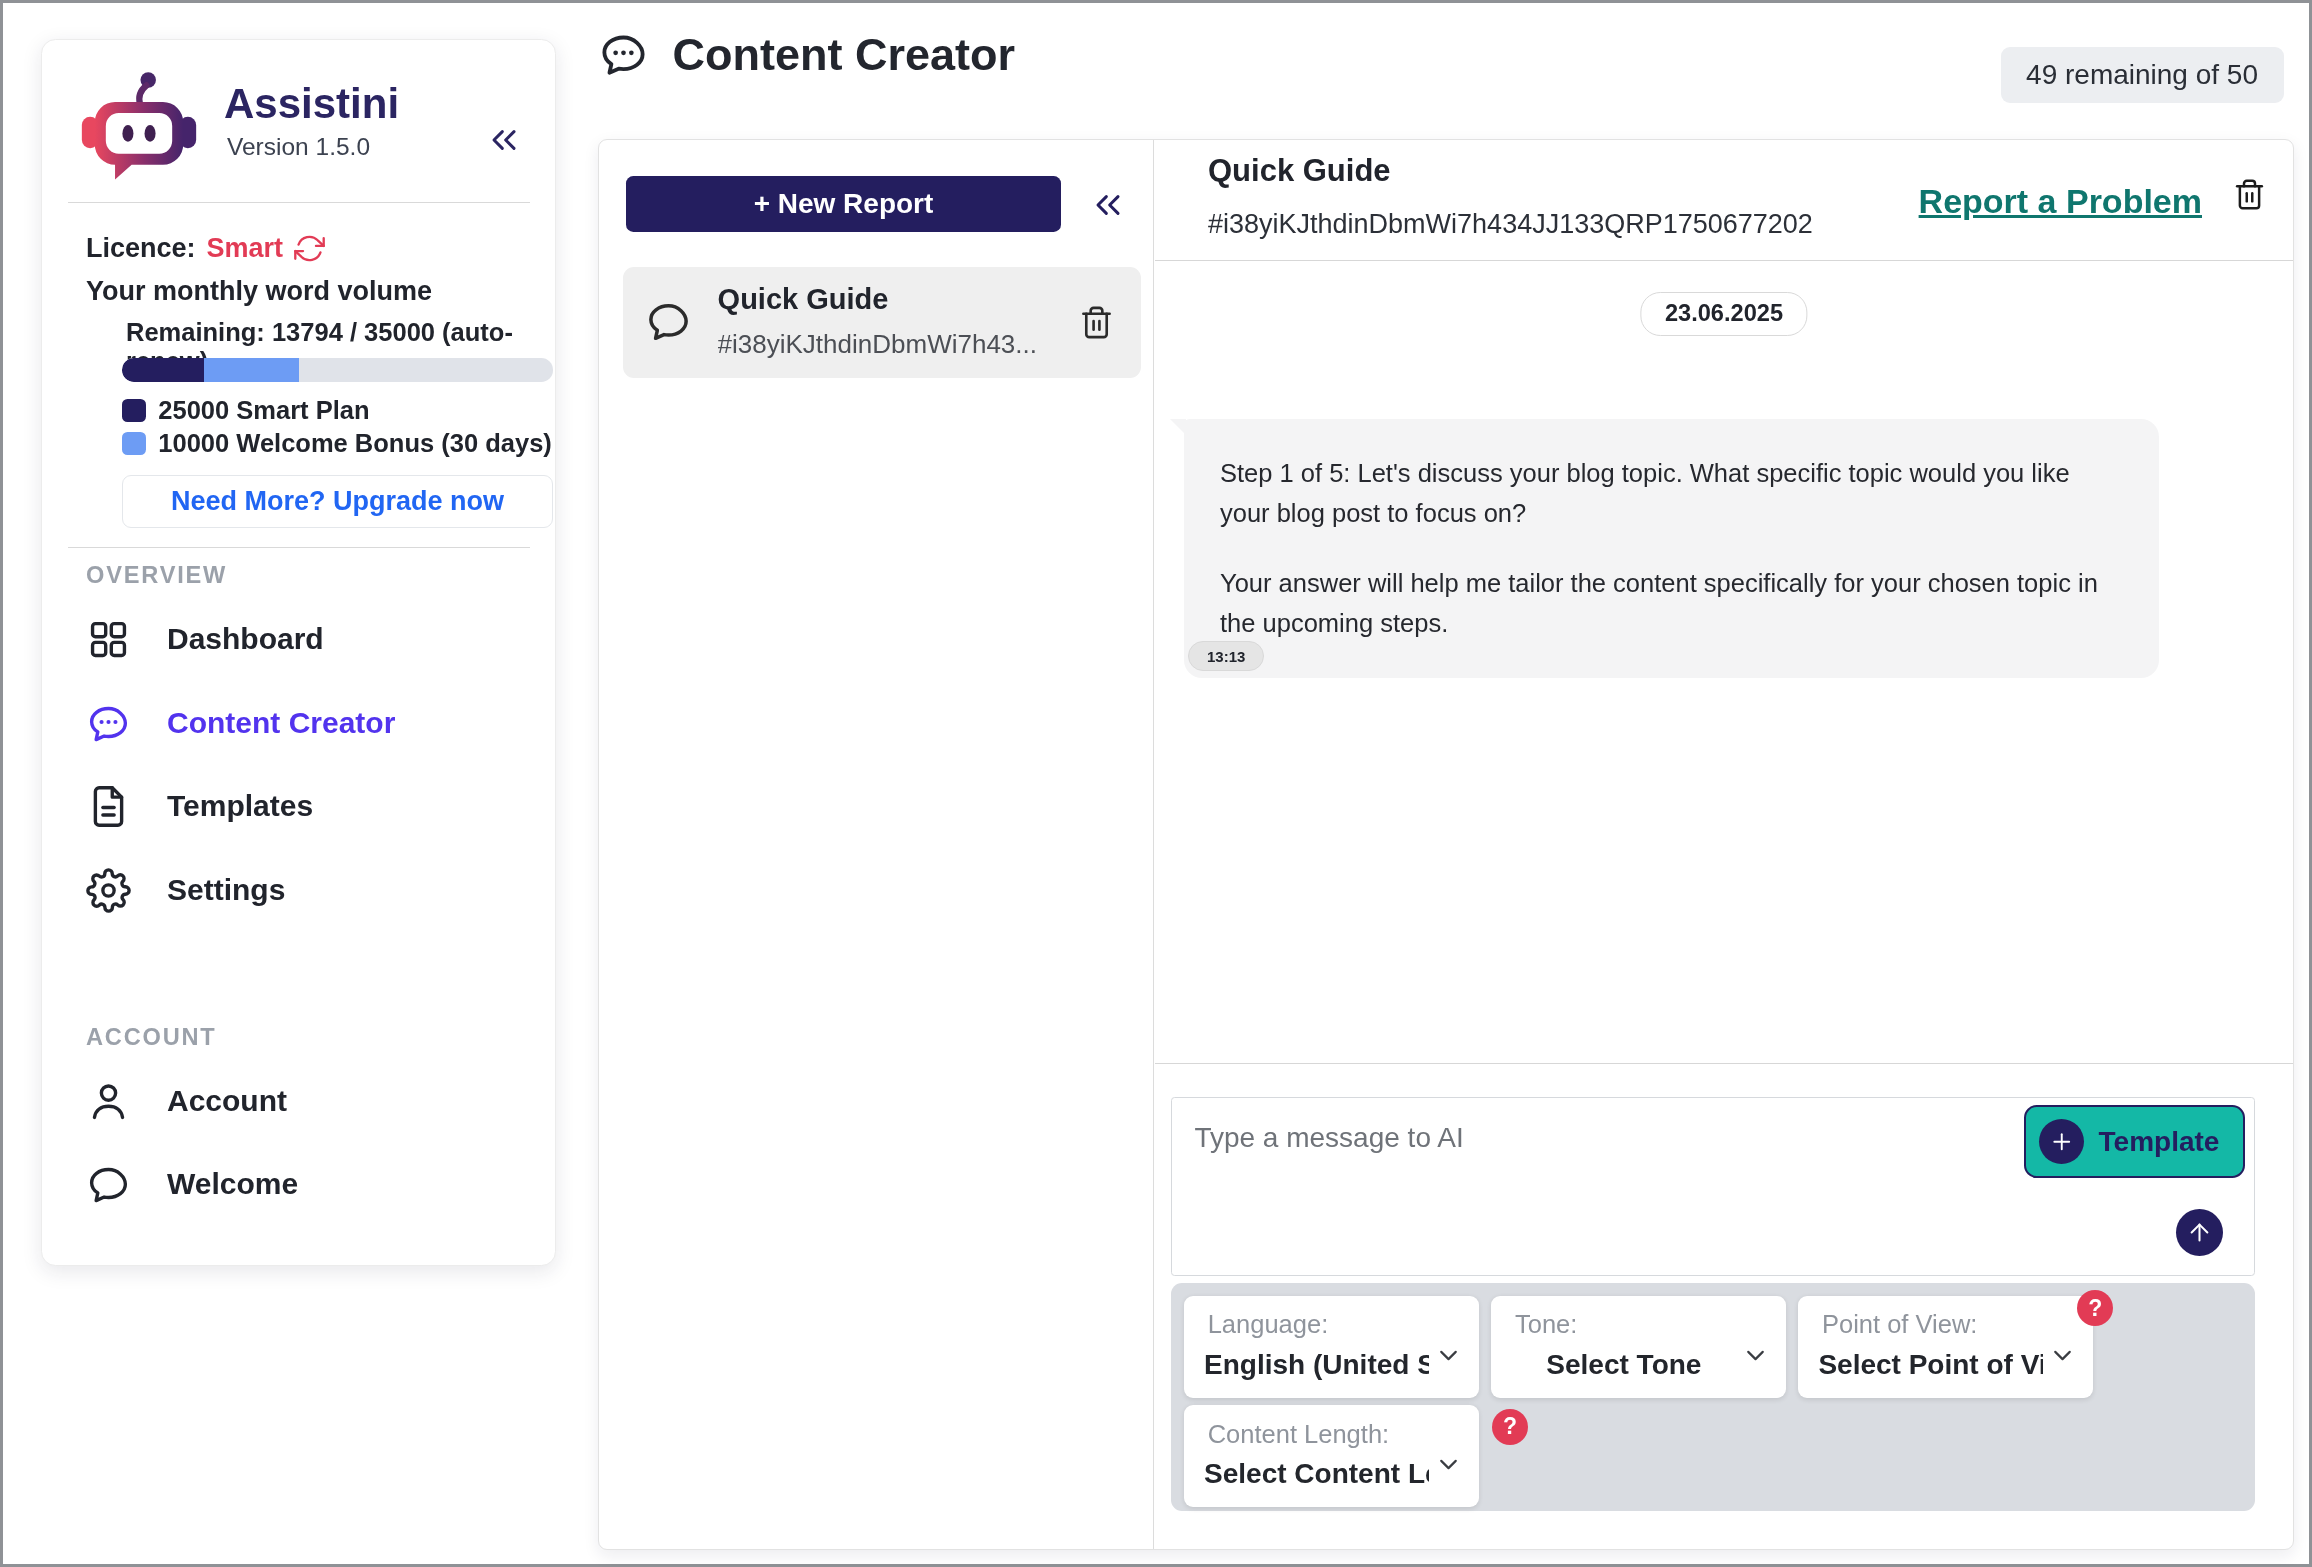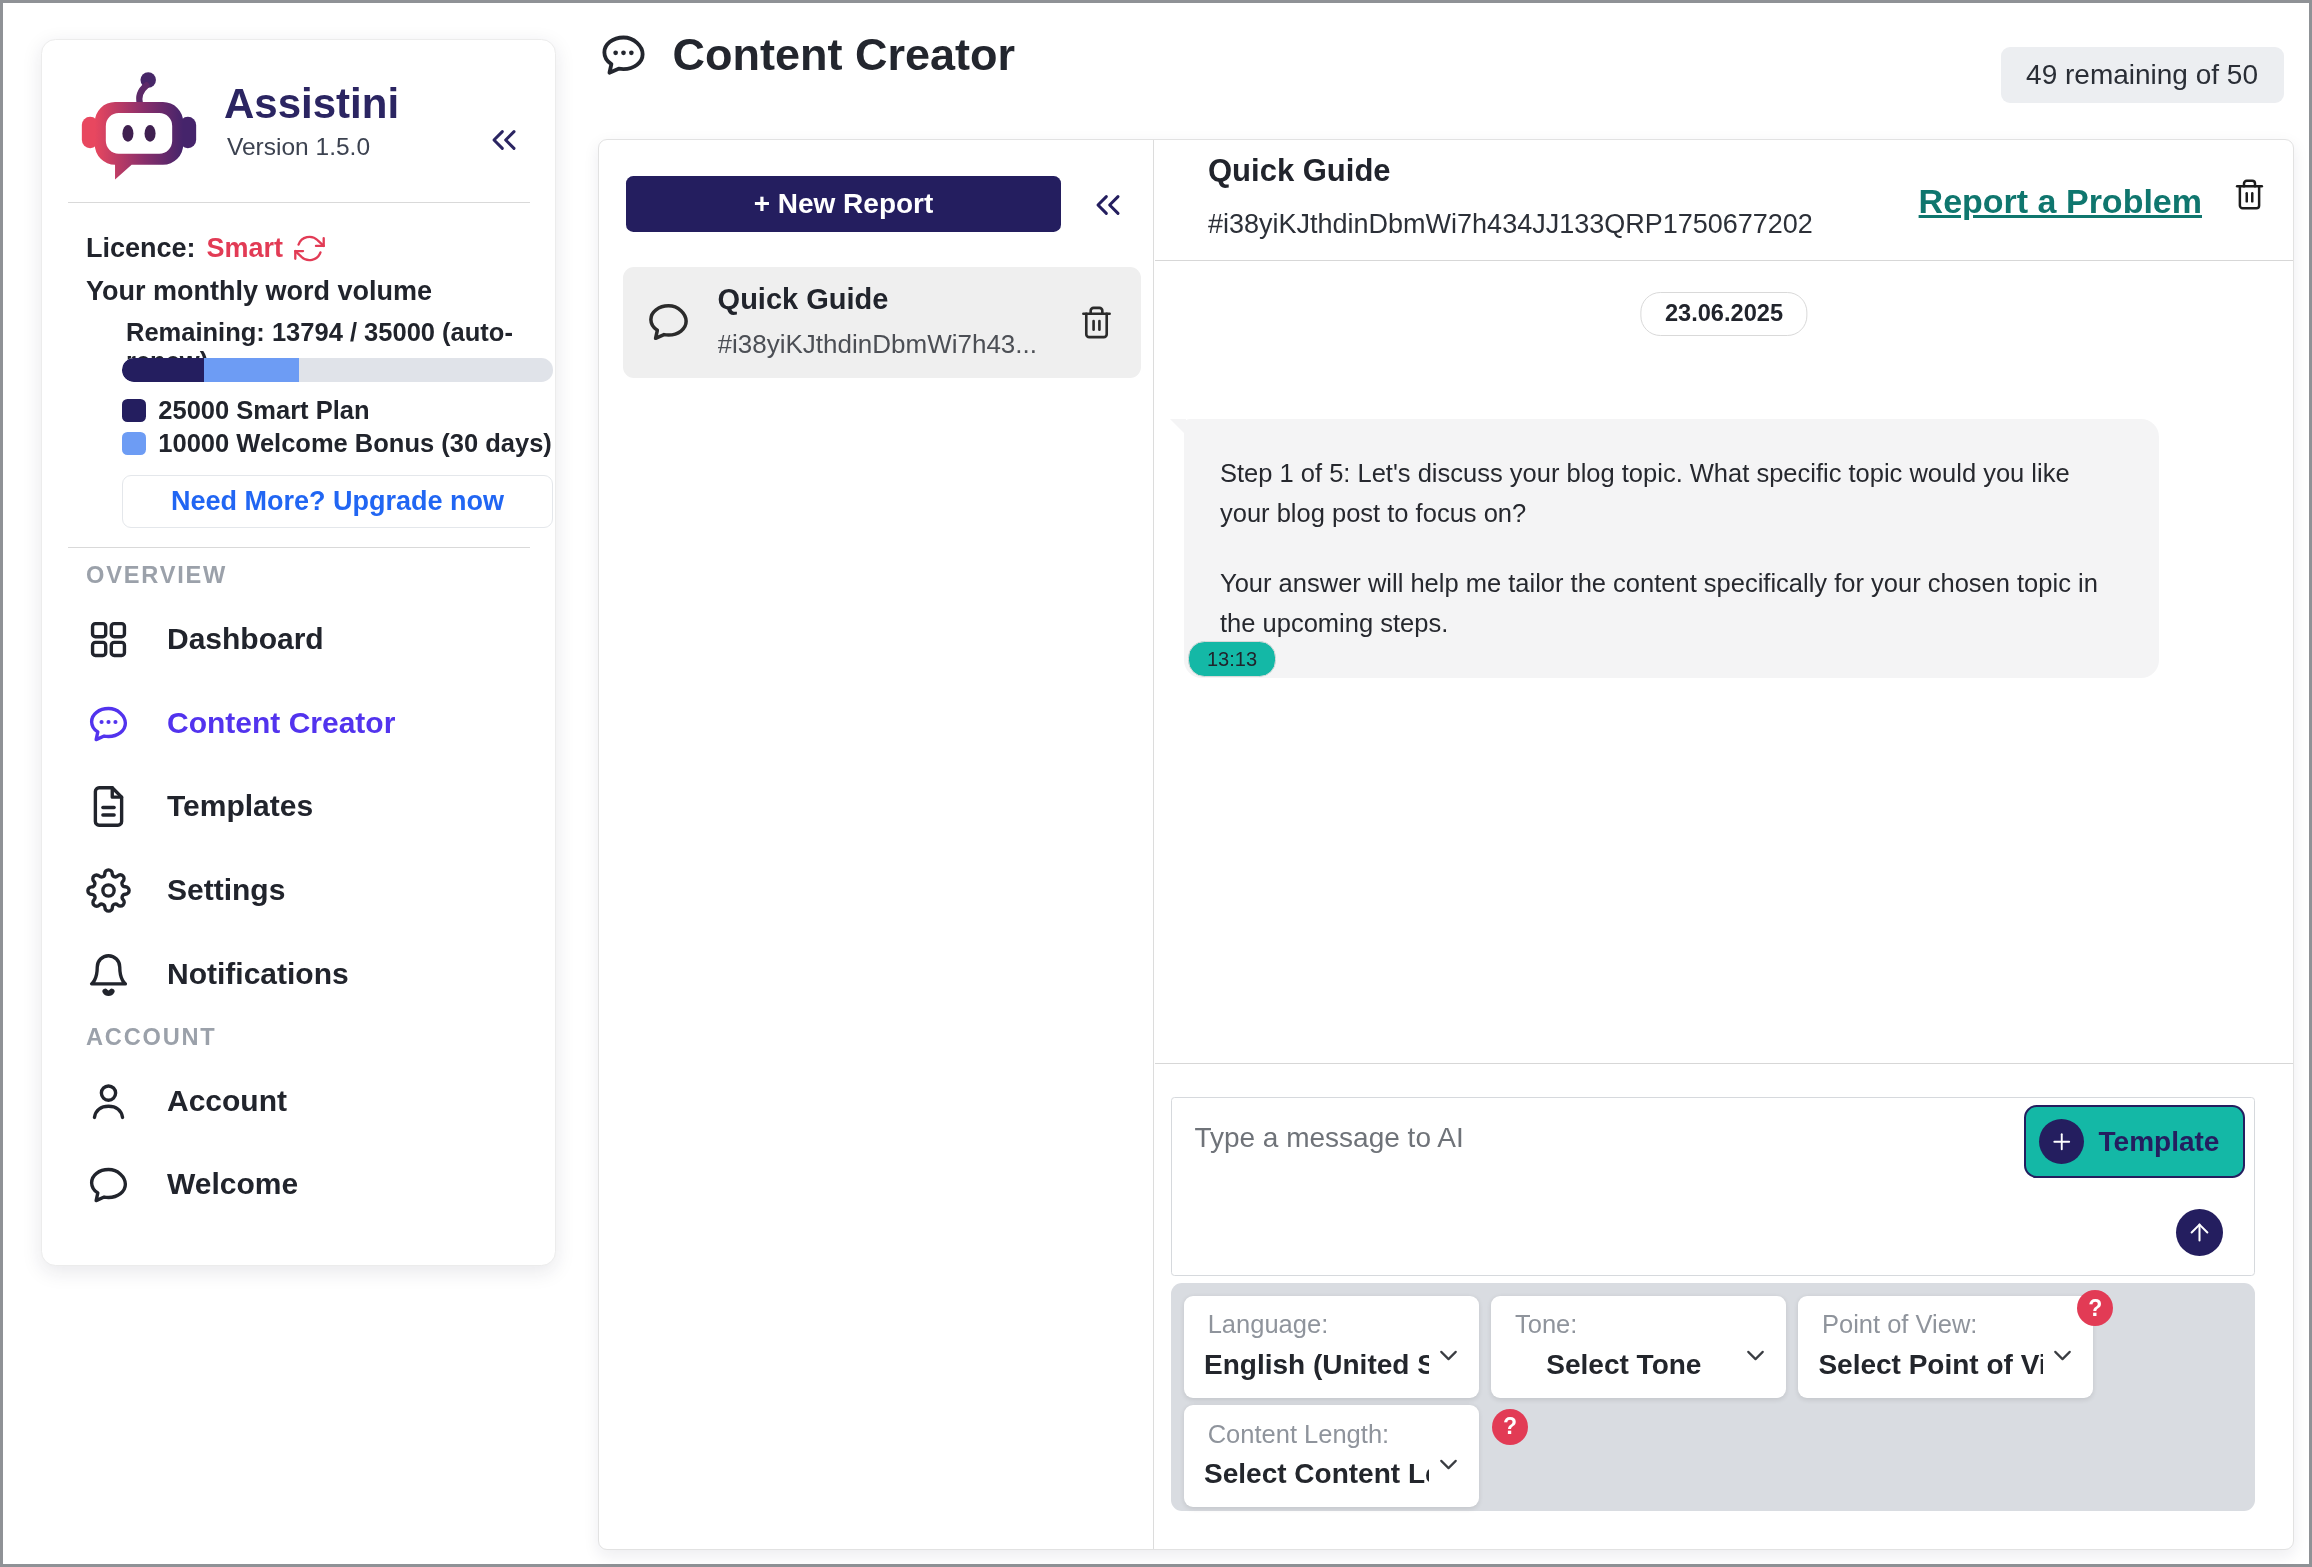--- a/index.html
+++ b/index.html
@@ -68,22 +68,22 @@
                  text-decoration:underline; cursor:pointer; }
   .hdr-trash { position:absolute; right:27px; top:38px; width:33px; height:33px; color:#1c1c1c; cursor:pointer; }
   .messages { position:absolute; left:0; right:0; top:119px; height:805px; border-bottom:1.8px solid #d7d7d7; }
   .date-pill { position:absolute; left:50%; transform:translateX(-50%); top:33px; background:#fff;
                border:1.8px solid #d9d9d9; border-radius:20px; padding:7.3px 23.6px; font-size:23.6px; font-weight:700; }
   .msg-bubble { position:absolute; left:29px; top:160px; width:975px; background:#f4f4f5;
                 border-radius:5.5px 18px 18px 18px; padding:35px 36px; font-size:25.5px; line-height:1.55; color:#26282e; }
   .msg-bubble::before { content:""; position:absolute; left:-14.5px; top:0; border-style:solid;
                 border-width:0 16.4px 16.4px 0; border-color:transparent #f4f4f5 transparent transparent; }
   .msg-bubble p + p { margin-top:31px; }
-  .time-pill { position:absolute; left:33px; top:382px; background:#14b8a6; border:1.8px solid #d9d9d9;
-               border-radius:16.4px; padding:5.5px 18px; font-size:20px; font-weight:400; }
+  .time-pill { position:absolute; left:33px; top:382px; background:#e5e5e5; border:1.8px solid #d9d9d9;
+               border-radius:16.4px; padding:5.5px 18px; font-size:15px; font-weight:700; }
 
   
   .composer-card { position:absolute; left:16.4px; right:38px; top:957px; height:179px; background:#fff;
                    border:1.8px solid #d6d9dd; border-radius:3.6px; }
   .composer-input { position:absolute; left:0; top:0; width:100%; height:100%; border:none; outline:none;
                     resize:none; font-family:inherit; font-size:28px; color:#3a3e45; padding:23.6px 200px 23.6px 22px;
                     background:transparent; }
   .composer-input::placeholder { color:#6f7379; }
   .template-btn { position:absolute; right:9px; top:7.3px; height:73px; padding:0 23.6px 0 12.7px; background:#14b8a6;
                   border:2.7px solid #241e5f; border-radius:12.7px; display:flex; align-items:center; gap:14.5px;
@@ -203,27 +203,20 @@
     </div>
 
     <div class="nav-item" style="top:822px">
       <svg class="stroke" viewBox="0 0 24 24">
         <circle cx="12" cy="12" r="3"></circle>
         <path d="M19.4 15a1.65 1.65 0 0 0 .33 1.82l.06.06a2 2 0 0 1 0 2.83 2 2 0 0 1-2.83 0l-.06-.06a1.65 1.65 0 0 0-1.82-.33 1.65 1.65 0 0 0-1 1.51V21a2 2 0 0 1-2 2 2 2 0 0 1-2-2v-.09A1.65 1.65 0 0 0 9 19.4a1.65 1.65 0 0 0-1.82.33l-.06.06a2 2 0 0 1-2.83 0 2 2 0 0 1 0-2.83l.06-.06a1.65 1.65 0 0 0 .33-1.82 1.65 1.65 0 0 0-1.51-1H3a2 2 0 0 1-2-2 2 2 0 0 1 2-2h.09A1.65 1.65 0 0 0 4.6 9a1.65 1.65 0 0 0-.33-1.82l-.06-.06a2 2 0 0 1 0-2.83 2 2 0 0 1 2.83 0l.06.06a1.65 1.65 0 0 0 1.82.33H9a1.65 1.65 0 0 0 1-1.51V3a2 2 0 0 1 2-2 2 2 0 0 1 2 2v.09a1.65 1.65 0 0 0 1 1.51 1.65 1.65 0 0 0 1.82-.33l.06-.06a2 2 0 0 1 2.83 0 2 2 0 0 1 0 2.83l-.06.06a1.65 1.65 0 0 0-.33 1.82V9a1.65 1.65 0 0 0 1.51 1H21a2 2 0 0 1 2 2 2 2 0 0 1-2 2h-.09a1.65 1.65 0 0 0-1.51 1z"></path>
       </svg>
       <span>Settings</span>
     </div>
 
-    <div class="nav-item" style="top:906px">
-      <svg class="stroke" viewBox="0 0 24 24">
-        <path d="M18 8A6 6 0 0 0 6 8c0 7-3 9-3 9h18s-3-2-3-9"></path>
-        <path d="M13.73 21a2 2 0 0 1-3.46 0" stroke-width="3"></path>
-      </svg>
-      <span>Notifications</span>
-    </div>
 
     <div class="section-label" style="top:984px">ACCOUNT</div>
 
     <div class="nav-item" style="top:1033px">
       <svg class="stroke" viewBox="0 0 24 24">
         <circle cx="12" cy="7.5" r="3.8"></circle>
         <path d="M4.5 20.5c.6-4 3.6-6 7.5-6s6.9 2 7.5 6"></path>
       </svg>
       <span>Account</span>
     </div>

